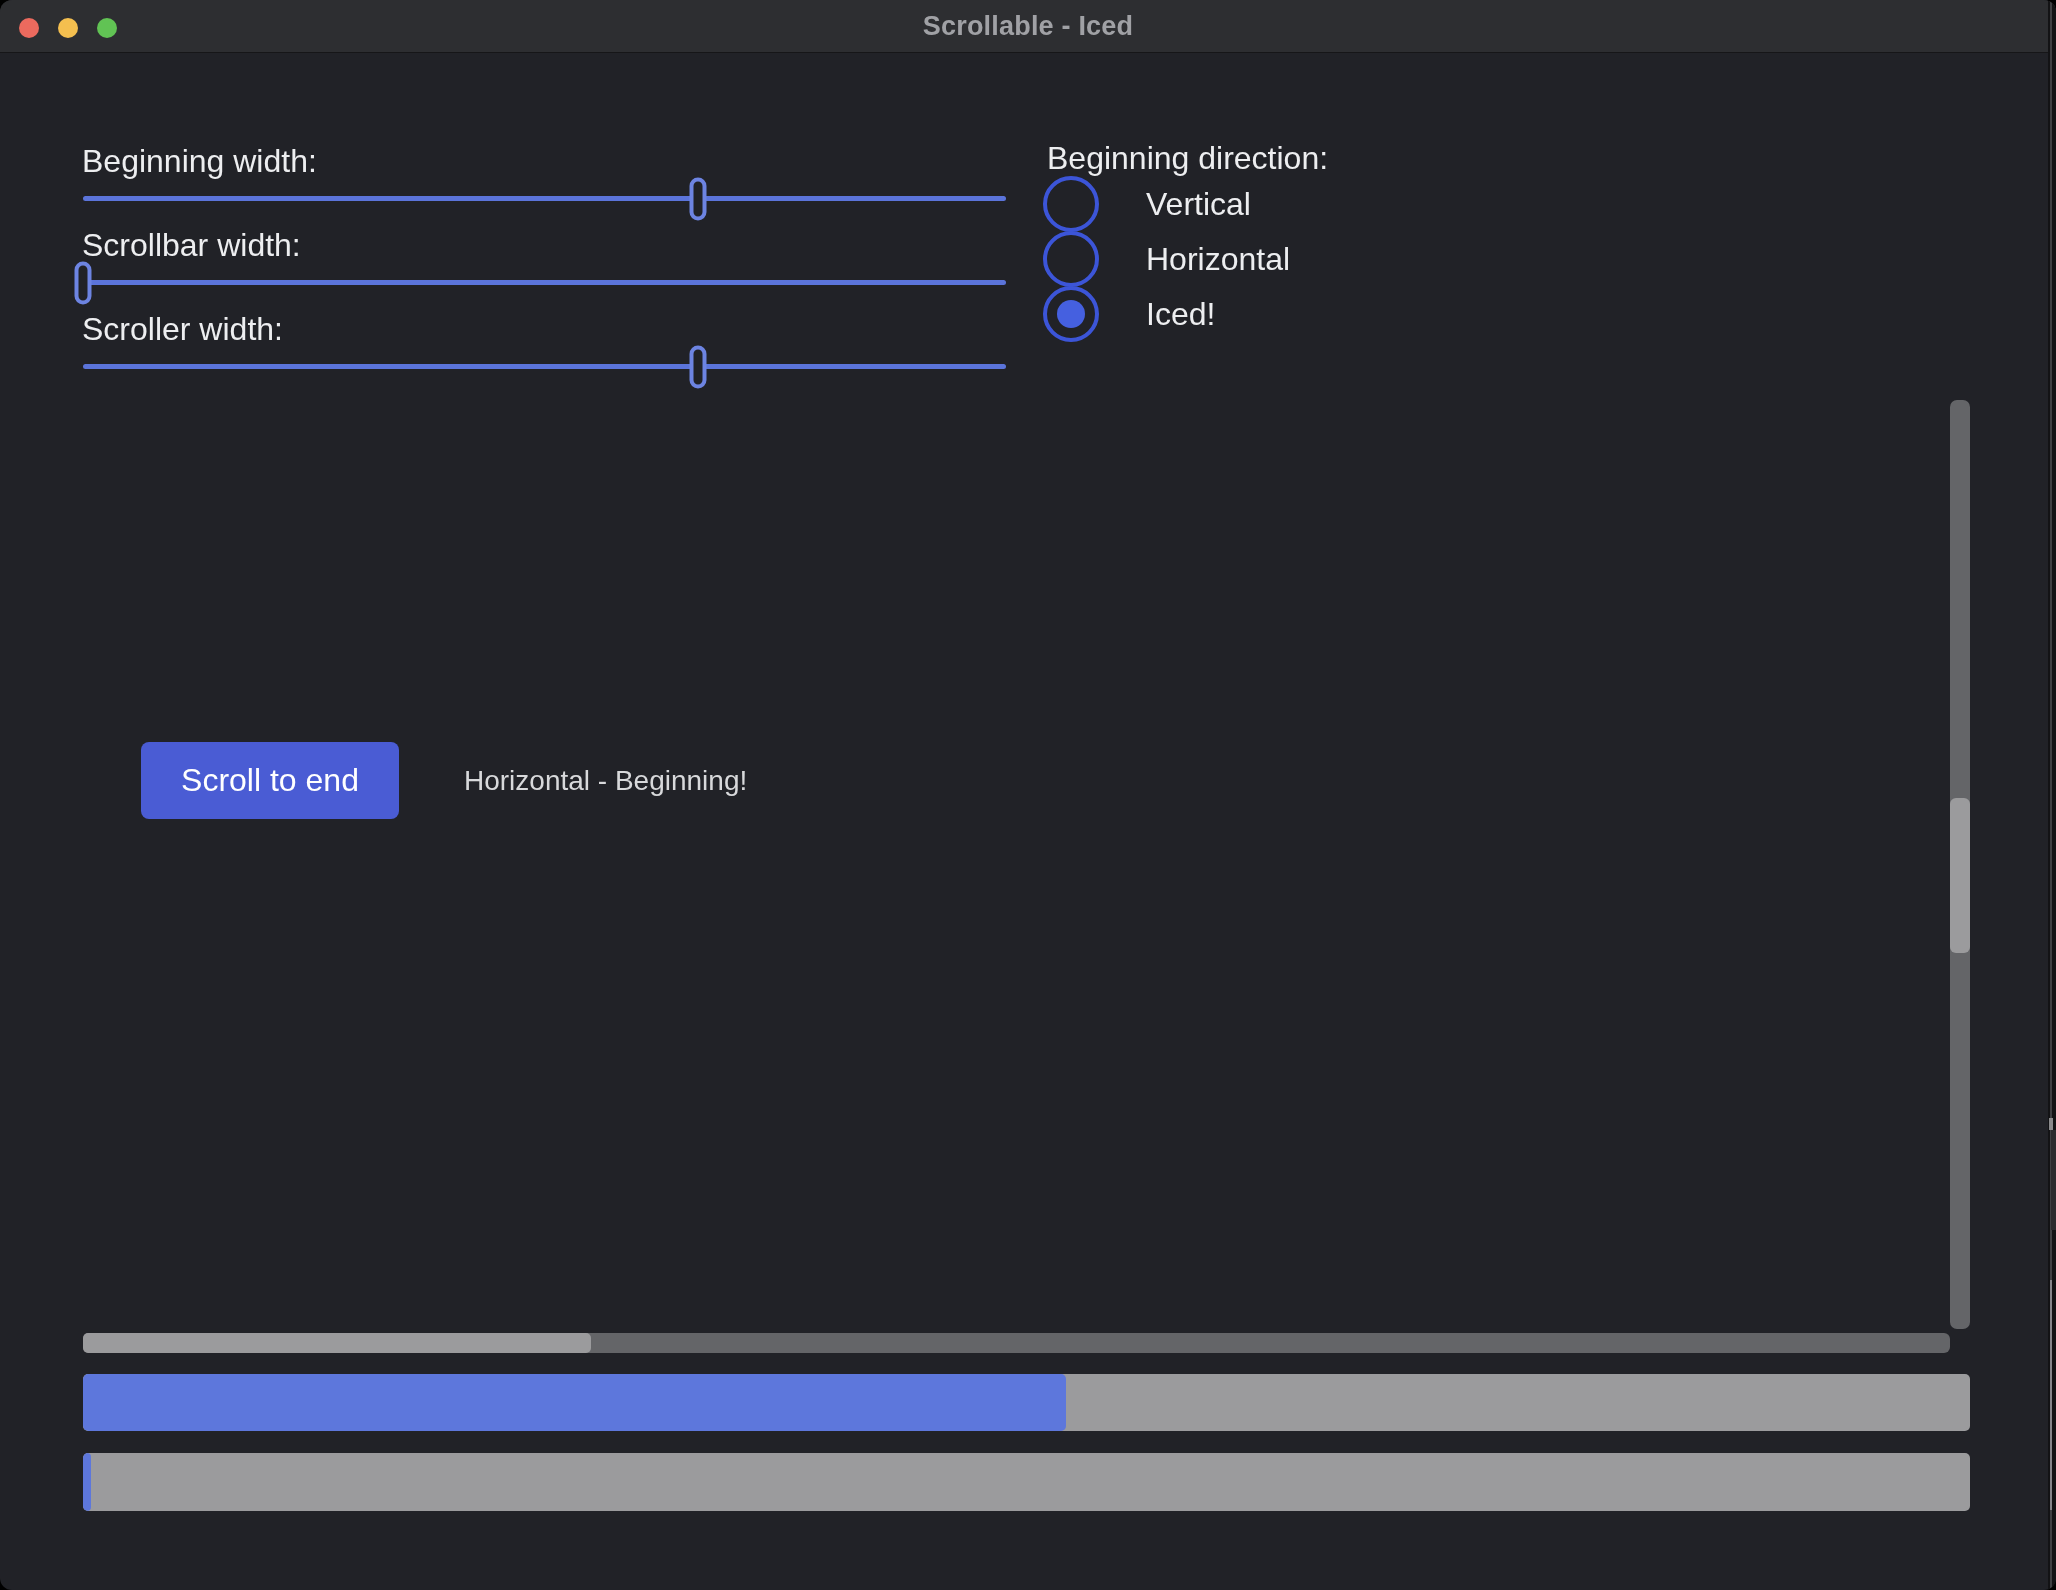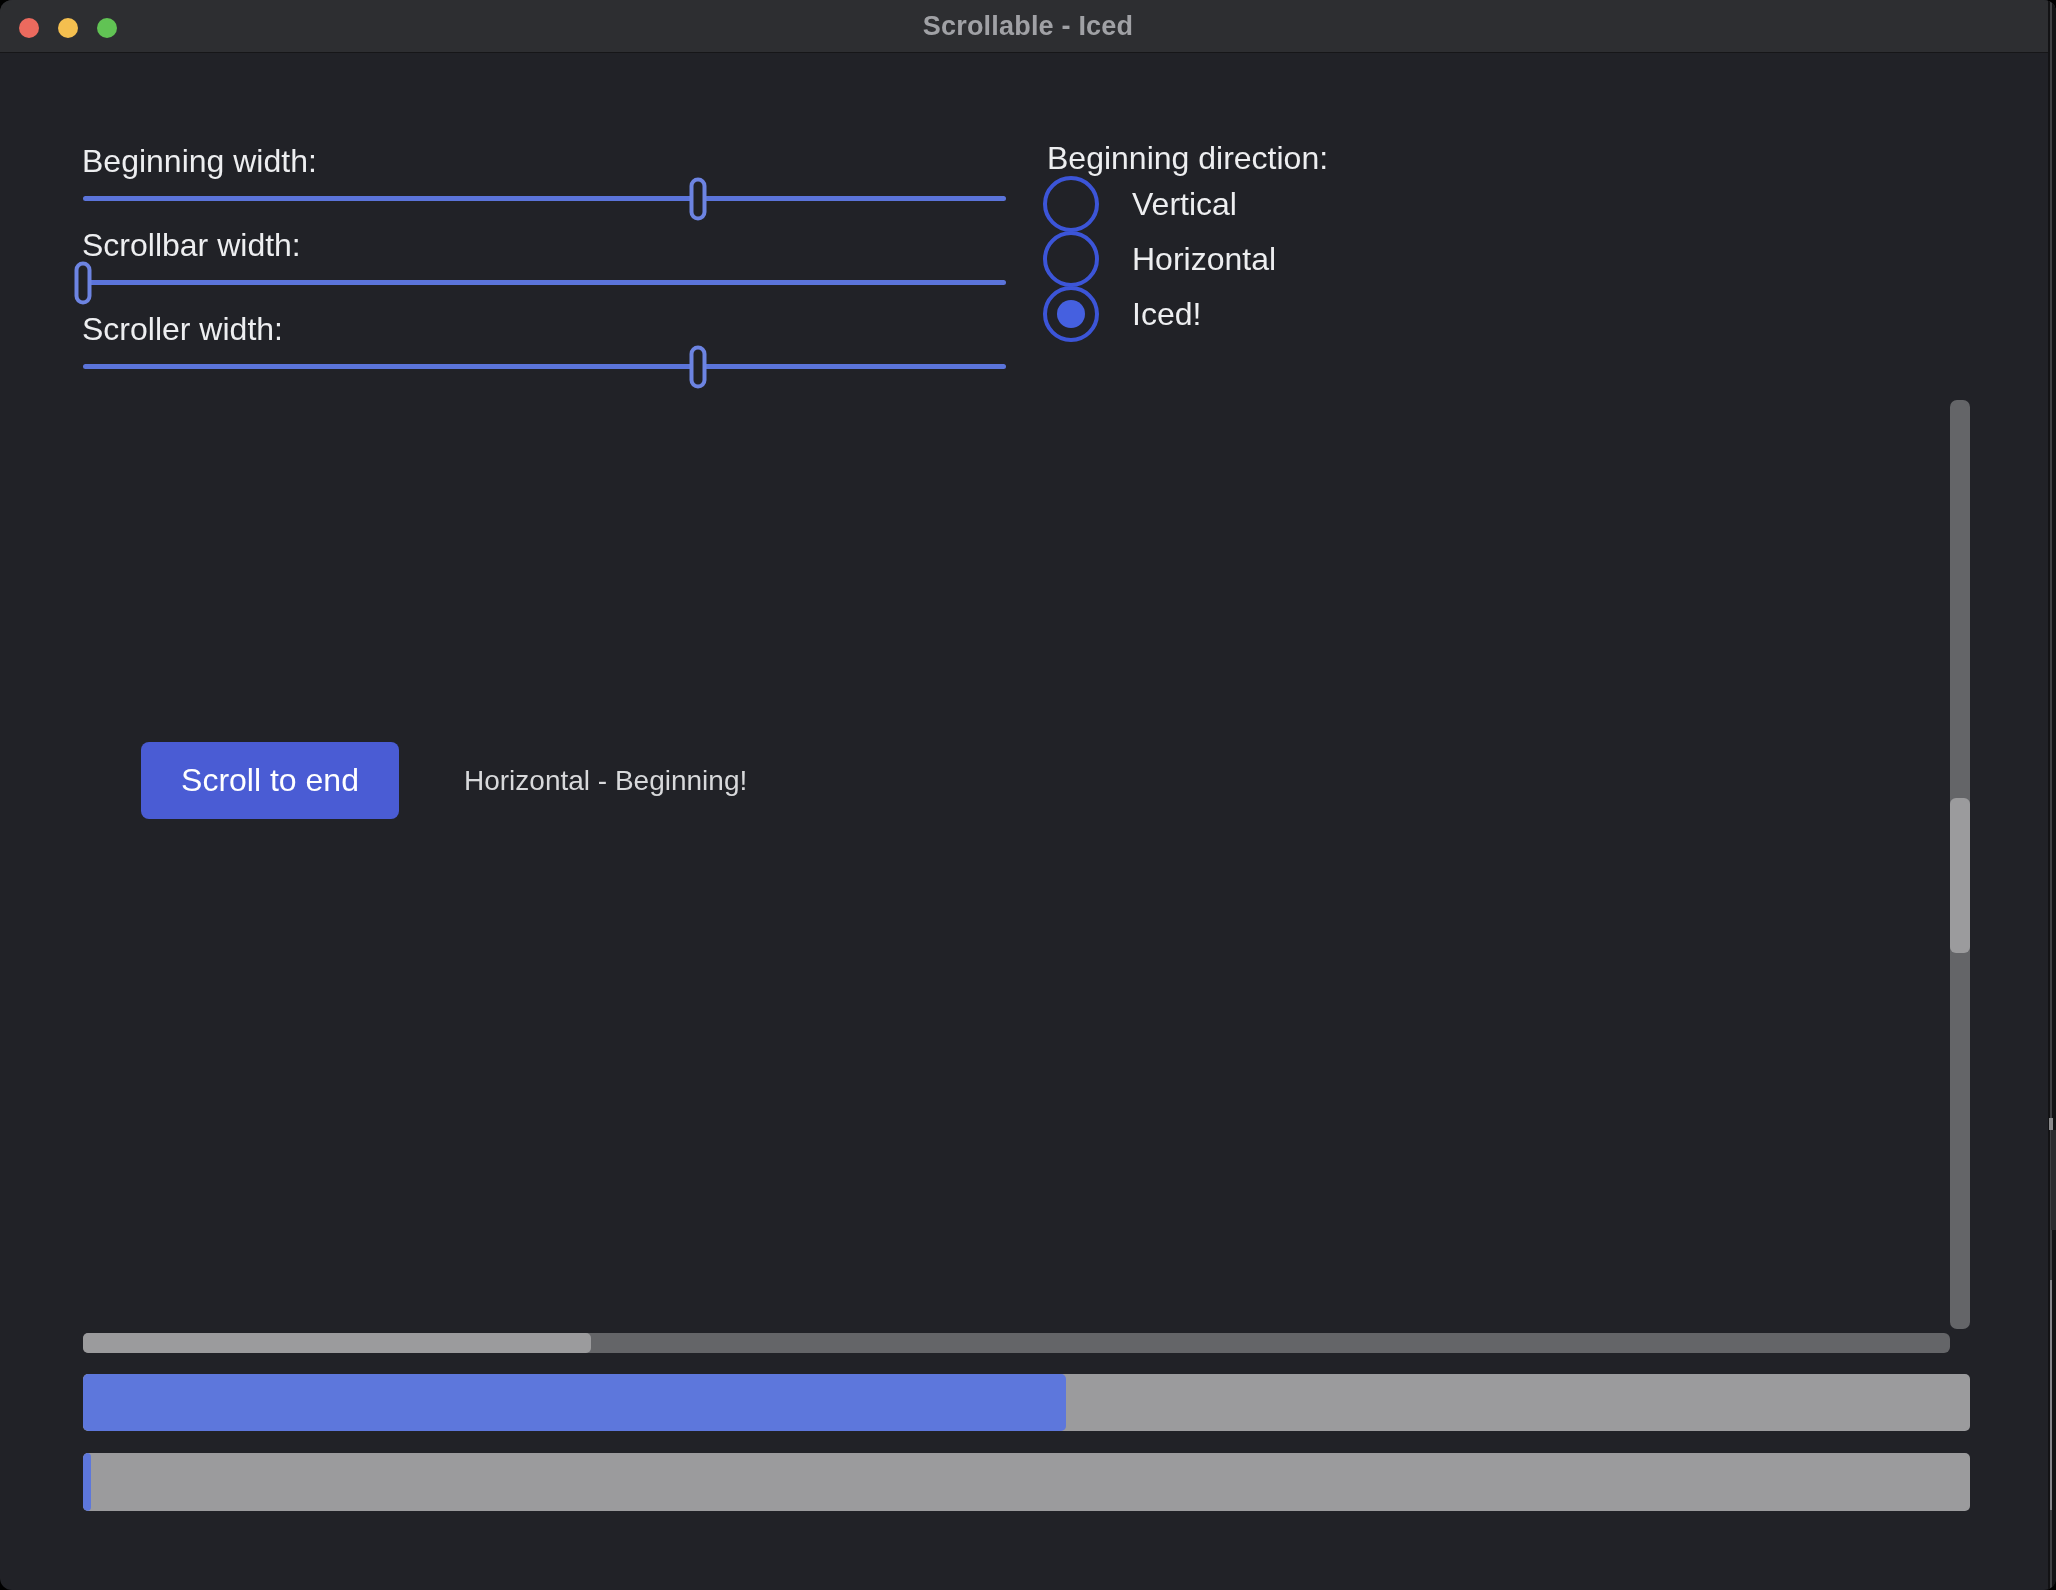--- a/index.html
+++ b/index.html
@@ -16,21 +16,21 @@
 
   
   .slider-label{position:absolute;font-size:32px;color:#edeef0;}
   .slider-track{position:absolute;left:83px;width:923px;height:5px;border-radius:3px;background:#5b74da;}
   .slider-handle{position:absolute;top:50%;width:17px;height:43px;box-sizing:border-box;
                  border:4px solid #6d84e2;border-radius:10px;background:#212227;
                  transform:translate(-50%,-50%);}
 
   
   .radio-header{position:absolute;left:1047px;top:140px;font-size:32px;color:#edeef0;}
-  .radio-row{position:absolute;left:1043px;height:56px;display:flex;align-items:center;gap:33px;}
+  .radio-row{position:absolute;left:1043px;height:56px;display:flex;align-items:center;gap:47px;}
   .radio-circle{width:56px;height:56px;box-sizing:border-box;border:4px solid #3c55d8;
                 border-radius:50%;display:flex;align-items:center;justify-content:center;flex:none;}
   .radio-dot{width:28px;height:28px;border-radius:50%;background:#4560e0;display:none;}
   .radio-row.selected .radio-dot{display:block;}
   .radio-label{font-size:32px;color:#edeef0;white-space:nowrap;}
 
   
   .v-rail{position:absolute;left:1950px;top:400px;width:20px;height:929px;border-radius:7px;}
   .v-thumb{position:absolute;left:0;width:20px;border-radius:6px;}
   .h-rail{position:absolute;left:83px;top:1333px;width:1867px;height:20px;border-radius:6px;}

